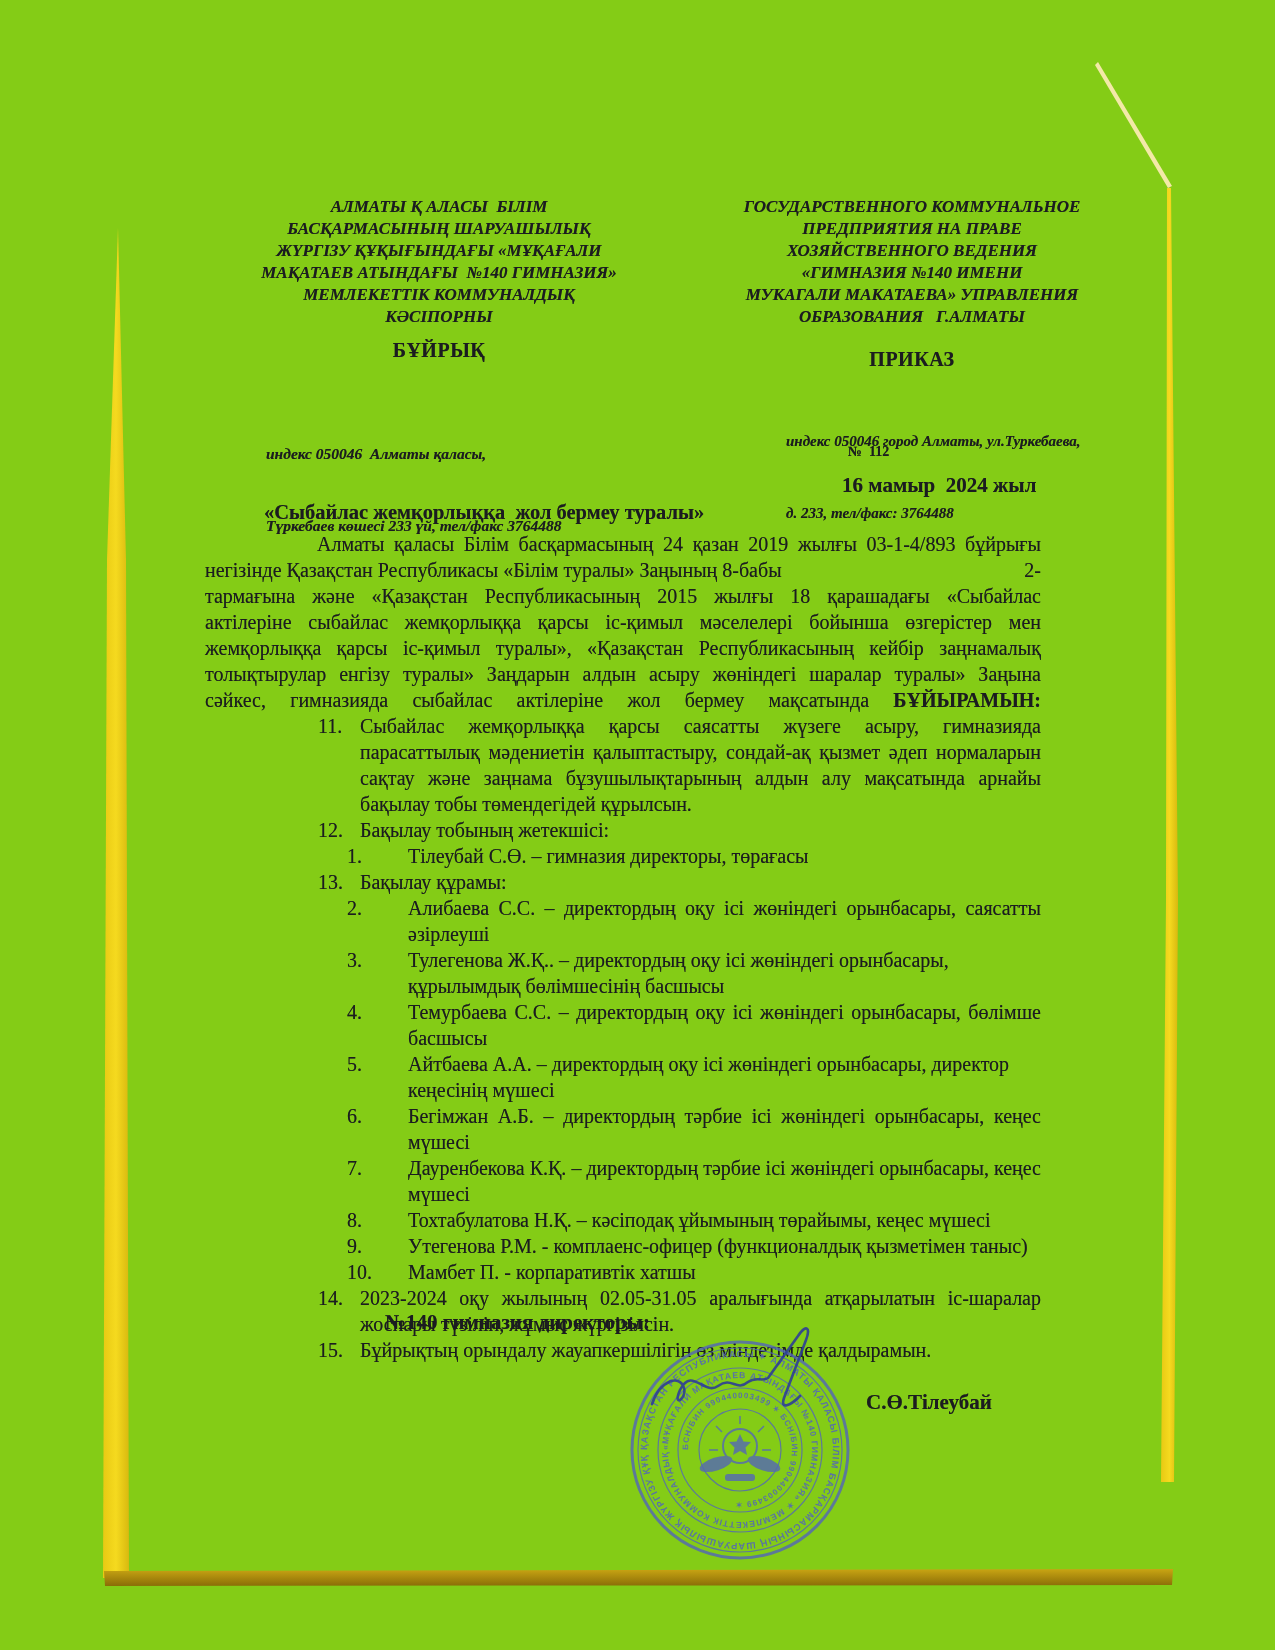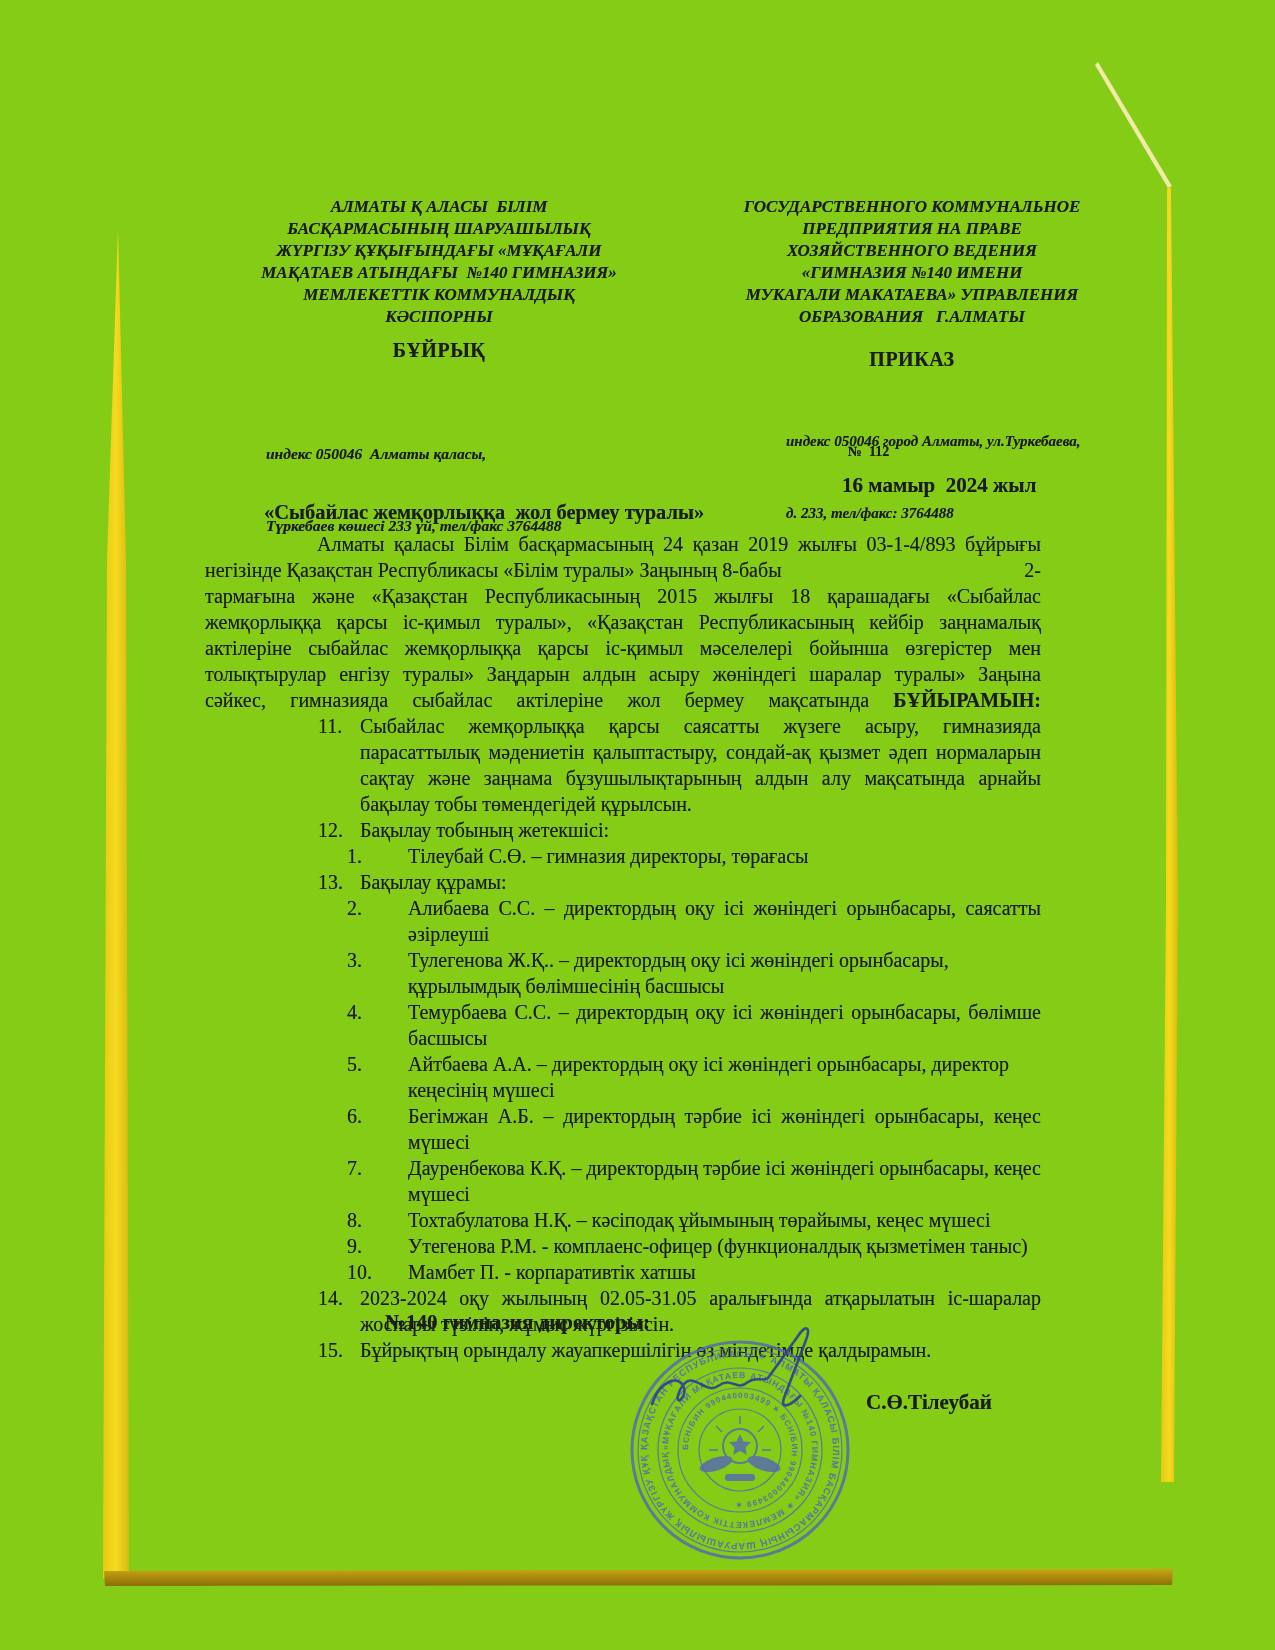--- a/index.html
+++ b/index.html
@@ -104,22 +104,22 @@
 
     <div class="title">«Сыбайлас жемқорлыққа  жол бермеу туралы»</div>
 
     <div class="preamble">
       <div class="p-line indent">Алматы қаласы Білім басқармасының 24 қазан 2019 жылғы 03-1-4/893 бұйрығы</div>
       <div class="p-line flexline">
         <span>негізінде Қазақстан Республикасы «Білім туралы» Заңының 8-бабы</span>
         <span>2-</span>
       </div>
       <div class="p-line">тармағына және «Қазақстан Республикасының 2015 жылғы 18 қарашадағы «Сыбайлас</div>
+      <div class="p-line">актілеріне сыбайлас жемқорлыққа қарсы іс-қимыл мәселелері бойынша өзгерістер мен</div>
       <div class="p-line">жемқорлыққа қарсы іс-қимыл туралы», «Қазақстан Республикасының кейбір заңнамалық</div>
-      <div class="p-line">актілеріне сыбайлас жемқорлыққа қарсы іс-қимыл мәселелері бойынша өзгерістер мен</div>
       <div class="p-line">толықтырулар енгізу туралы» Заңдарын алдын асыру жөніндегі шаралар туралы» Заңына</div>
       <div class="p-line">
         <span>сәйкес, гимназияда сыбайлас актілеріне жол бермеу мақсатында </span><span class="bold">БҰЙЫРАМЫН:</span>
       </div>
     </div>
 
     <div class="order-list">
       <div class="item l1 j"><span class="num">11.</span><span>Сыбайлас жемқорлыққа қарсы саясатты жүзеге асыру, гимназияда парасаттылық мәдениетін қалыптастыру, сондай-ақ қызмет әдеп нормаларын сақтау және заңнама бұзушылықтарының алдын алу мақсатында арнайы бақылау тобы төмендегідей құрылсын.</span></div>
       <div class="item l1"><span class="num">12.</span><span>Бақылау тобының жетекшісі:</span></div>
       <div class="item l2"><span class="num">1.</span><span>Тілеубай С.Ө. – гимназия директоры, төрағасы</span></div>

